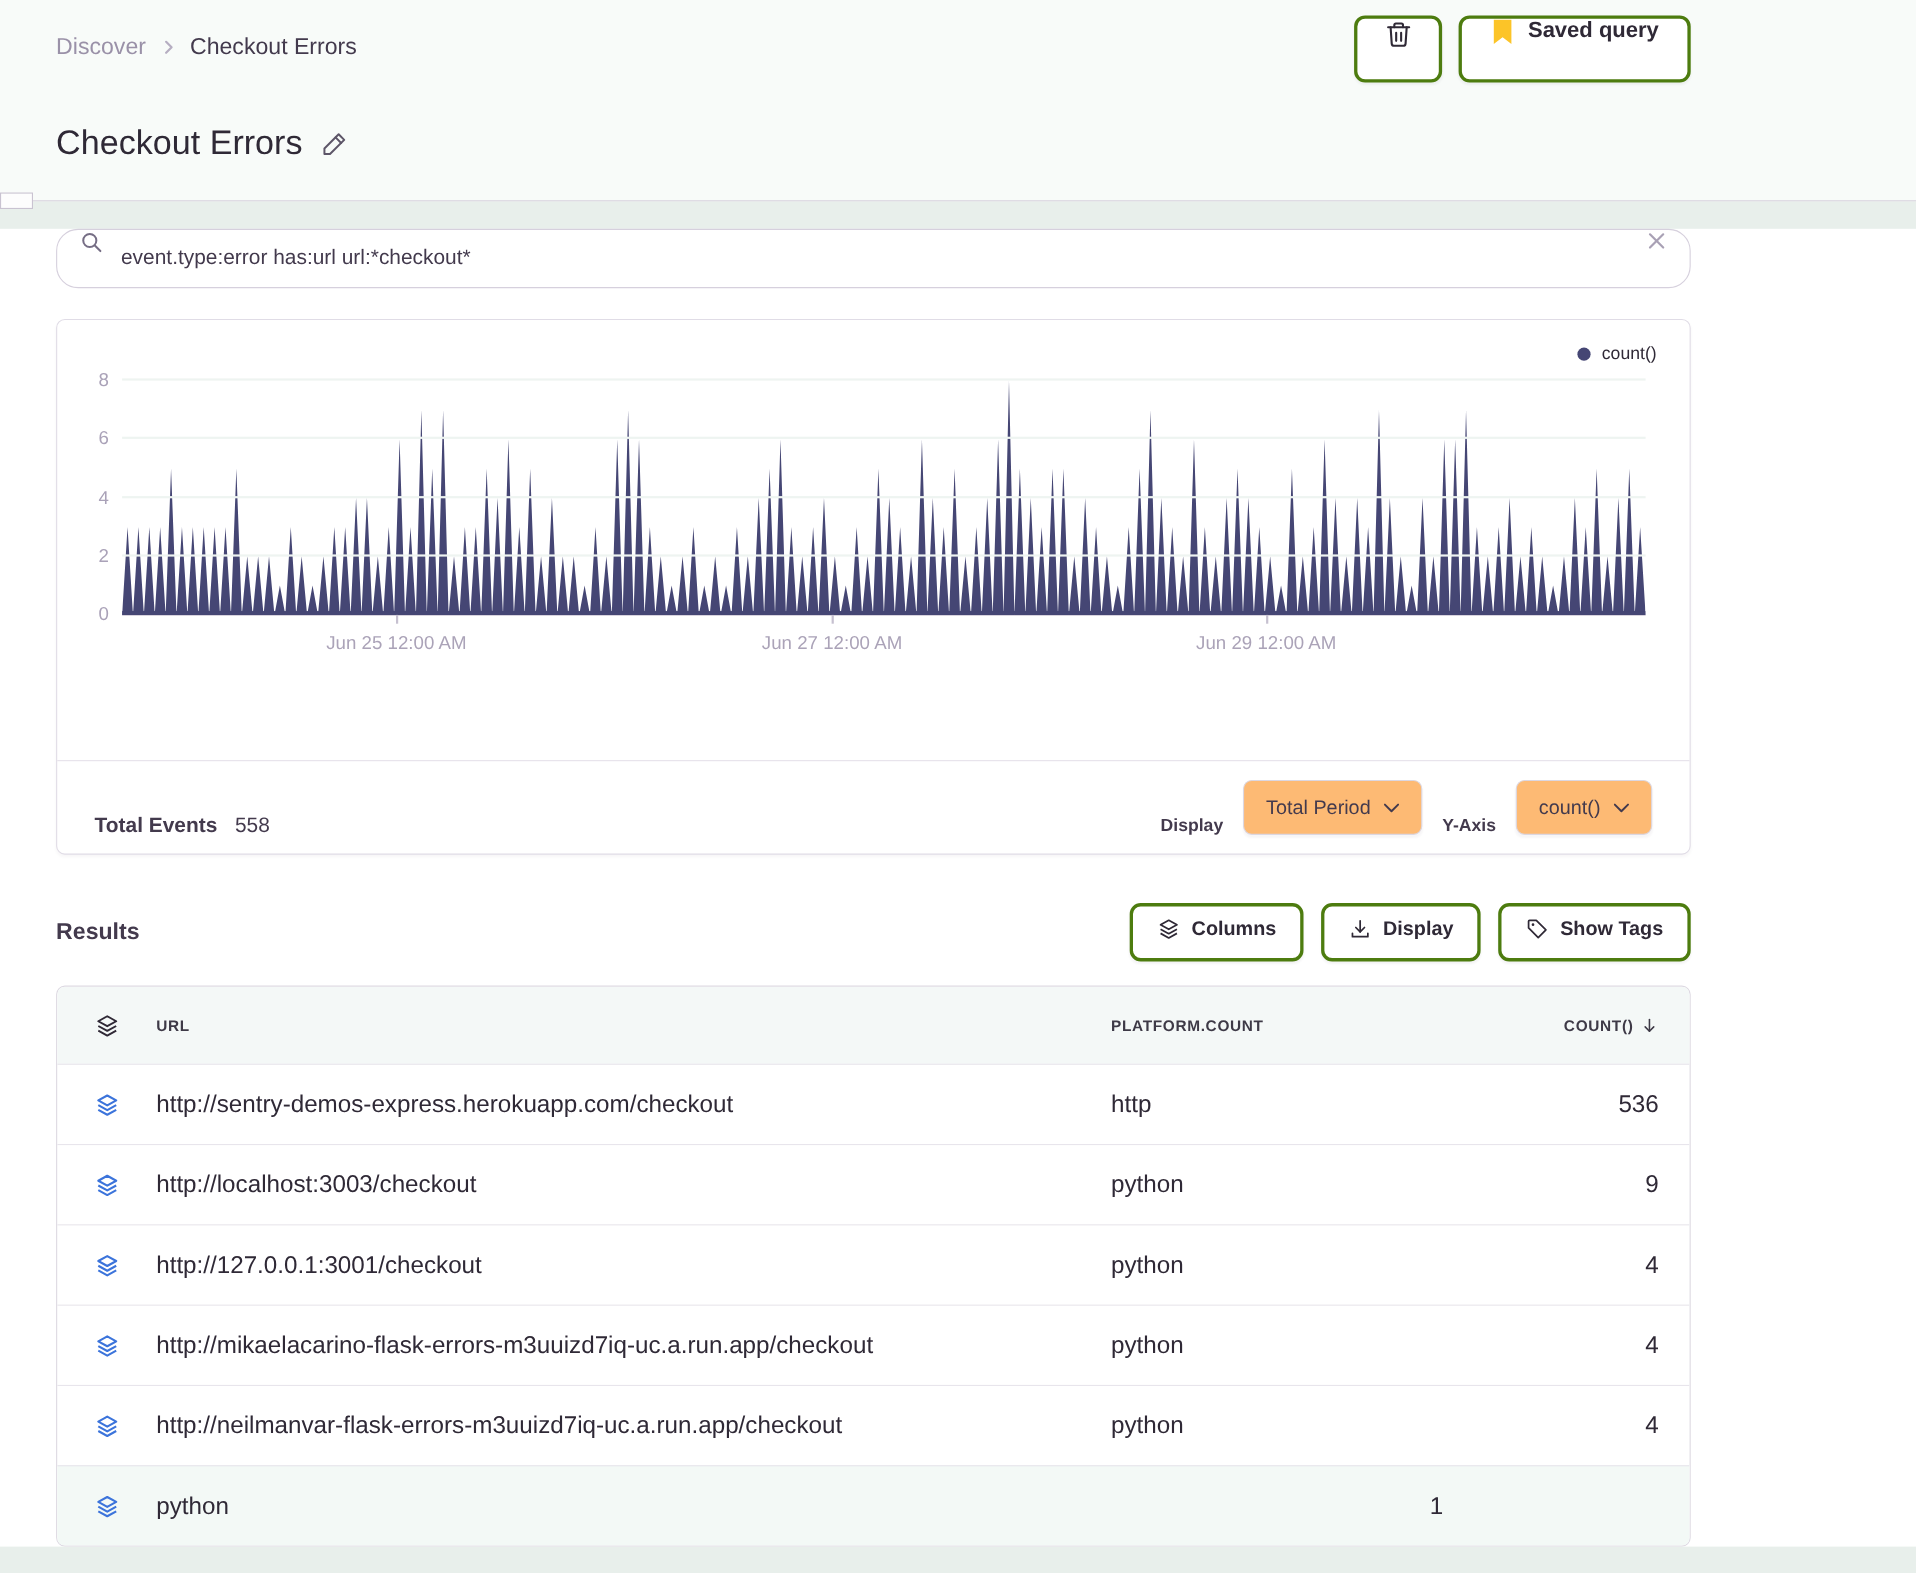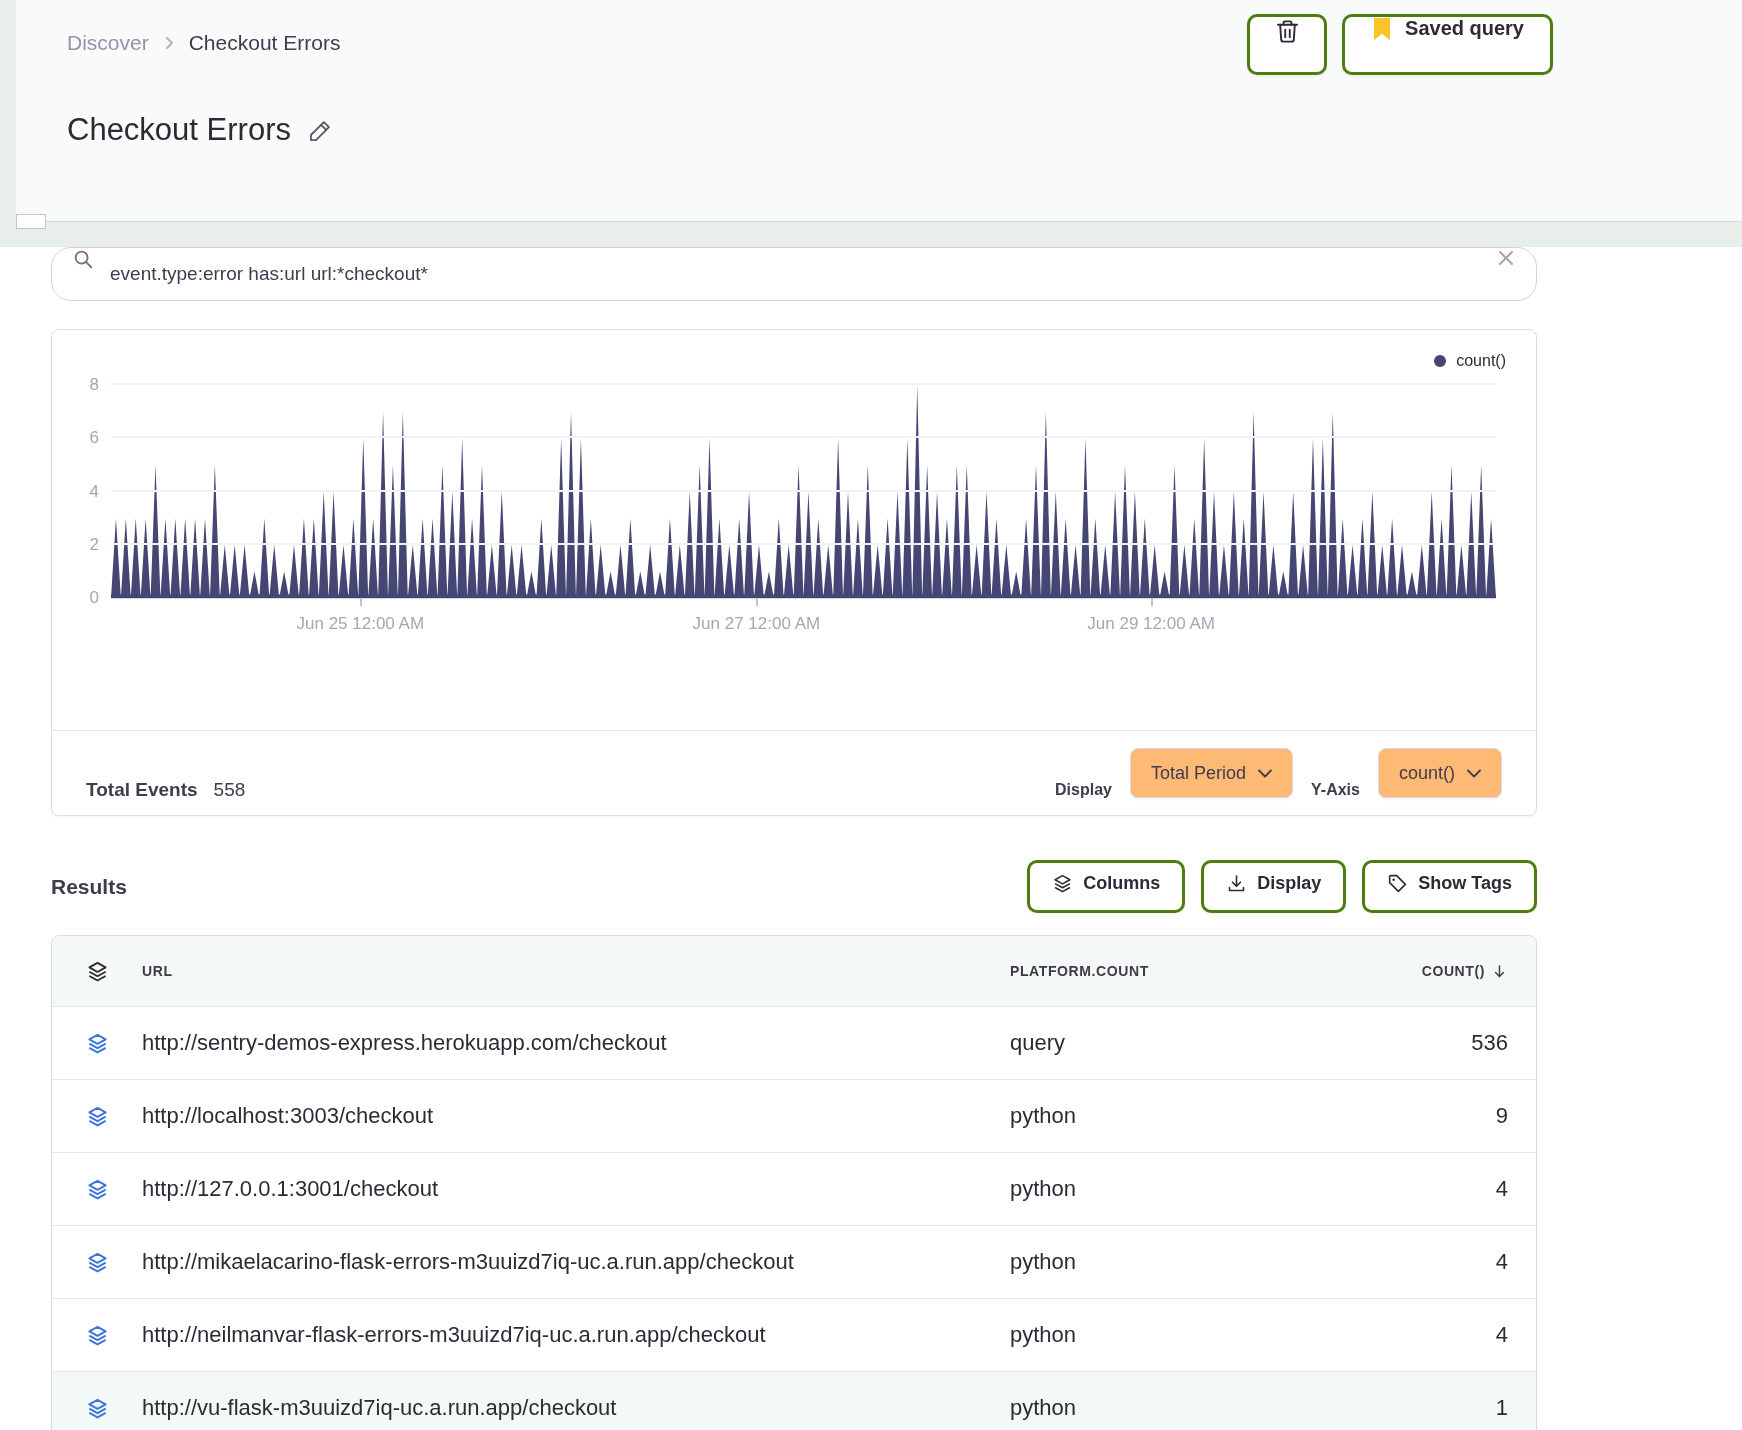--- a/index.html
+++ b/index.html
@@ -7,22 +7,22 @@
   body {
     width:1742px; height:1430px; overflow:hidden;
     background:#e8efeb;
     font-family:"Liberation Sans", sans-serif;
     color:#2f2936;
   }
   .shell { width:1486px; margin-left:51px; }
 
   
   .page-header {
-    height:222px; background:#f8fbf9;
-    border-bottom:1px solid #d9d4df; position:relative;margin-left:16px;
+    height:183px; background:#f8fbf9;
+    border-bottom:1px solid #d9d4df; position:relative;
   }
   .header-top { display:flex; justify-content:space-between; align-items:flex-start; padding-top:14px; }
   .breadcrumb { display:flex; align-items:center; gap:12px; margin-top:17px; font-size:21px; }
   .crumb-link { color:#9a91a8; cursor:pointer; }
   .crumb-sep { color:#b6aec2; display:flex; }
   .crumb-current { color:#433a4d; }
   .header-actions { display:flex; gap:15px; }
   .btn {
     display:flex; align-items:flex-start; justify-content:center; gap:12px;
     background:#fff; border:3px solid #4d7c0f; border-radius:10px;
@@ -295,21 +295,21 @@
       <div id="table-body">
   <div class="t-grid t-row">
     <button class="row-icon-btn">
       <svg width="23" height="23" viewBox="0 0 24 24" fill="none" stroke="#3c74db" stroke-width="2" stroke-linejoin="round">
                 <path d="M12 3l8.5 4.7L12 12.4 3.5 7.7 12 3z"></path>
                 <path d="M3.5 12.2l8.5 4.7 8.5-4.7"></path>
                 <path d="M3.5 16.6l8.5 4.7 8.5-4.7"></path>
               </svg>
     </button>
     <span>http://sentry-demos-express.herokuapp.com/checkout</span>
-    <span>query</span>
+    <span>http</span>
     <span class="cell-count">536</span>
   </div>
 
   <div class="t-grid t-row">
     <button class="row-icon-btn">
       <svg width="23" height="23" viewBox="0 0 24 24" fill="none" stroke="#3c74db" stroke-width="2" stroke-linejoin="round">
                 <path d="M12 3l8.5 4.7L12 12.4 3.5 7.7 12 3z"></path>
                 <path d="M3.5 12.2l8.5 4.7 8.5-4.7"></path>
                 <path d="M3.5 16.6l8.5 4.7 8.5-4.7"></path>
               </svg>
@@ -359,21 +359,20 @@
   </div>
 
   <div class="t-grid t-row tinted">
     <button class="row-icon-btn">
       <svg width="23" height="23" viewBox="0 0 24 24" fill="none" stroke="#3c74db" stroke-width="2" stroke-linejoin="round">
                 <path d="M12 3l8.5 4.7L12 12.4 3.5 7.7 12 3z"></path>
                 <path d="M3.5 12.2l8.5 4.7 8.5-4.7"></path>
                 <path d="M3.5 16.6l8.5 4.7 8.5-4.7"></path>
               </svg>
     </button>
-    <span>http://vu-flask-m3uuizd7iq-uc.a.run.app/checkout</span>
     <span>python</span>
     <span class="cell-count">1</span>
   </div>
 </div>
     </div>
 
   </div>
 </div>
 
 </body></html>

